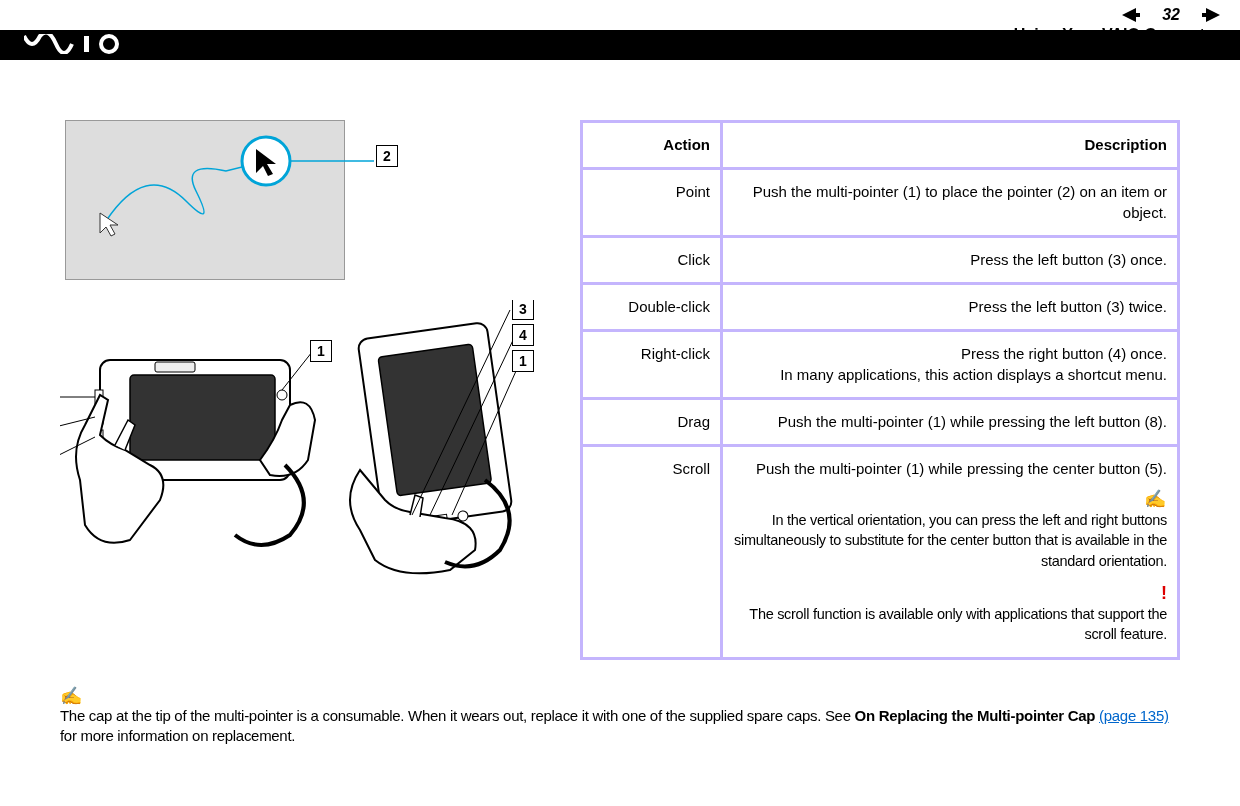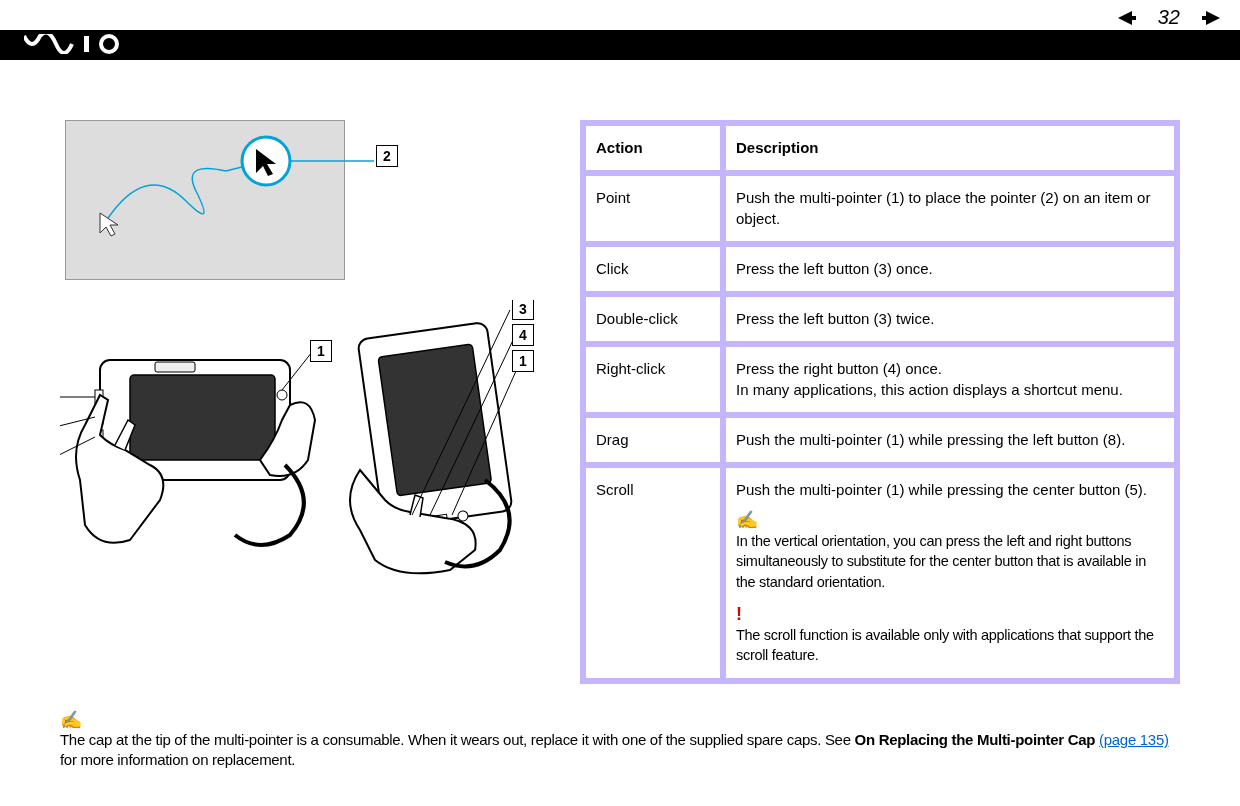--- a/index.html
+++ b/index.html
@@ -23,22 +23,22 @@
       justify-content: space-between;
       align-items: flex-start;
       padding: 6px 20px 0 20px;
     }
     .nav-arrows {
       display: flex;
       align-items: center;
       gap: 8px;
     }
     .page-num {
-      font-size: 20px;
-      font-weight: normal;
+      font-size: 16px;
+      font-weight: bold;
       font-style: italic;
     }
     .header-title {
       font-size: 16px;
       font-weight: bold;
       white-space: nowrap;
     }
     .header-bar {
       position: absolute;
       left: 0;
@@ -92,23 +92,23 @@
 
     .table-col {
       flex: 1;
     }
 
     table.actions {
       border-collapse: collapse;
       width: 100%;
     }
     table.actions th, table.actions td {
-      border: 6px solid #c4b5fd;
+      border: 3px solid #c4b5fd;
       padding: 12px 10px;
-      text-align: left;
+      text-align: right;
       vertical-align: top;
       font-size: 15px;
       line-height: 1.35;
     }
     table.actions th {
       font-weight: bold;
     }
     table.actions td:first-child {
       width: 140px;
     }

